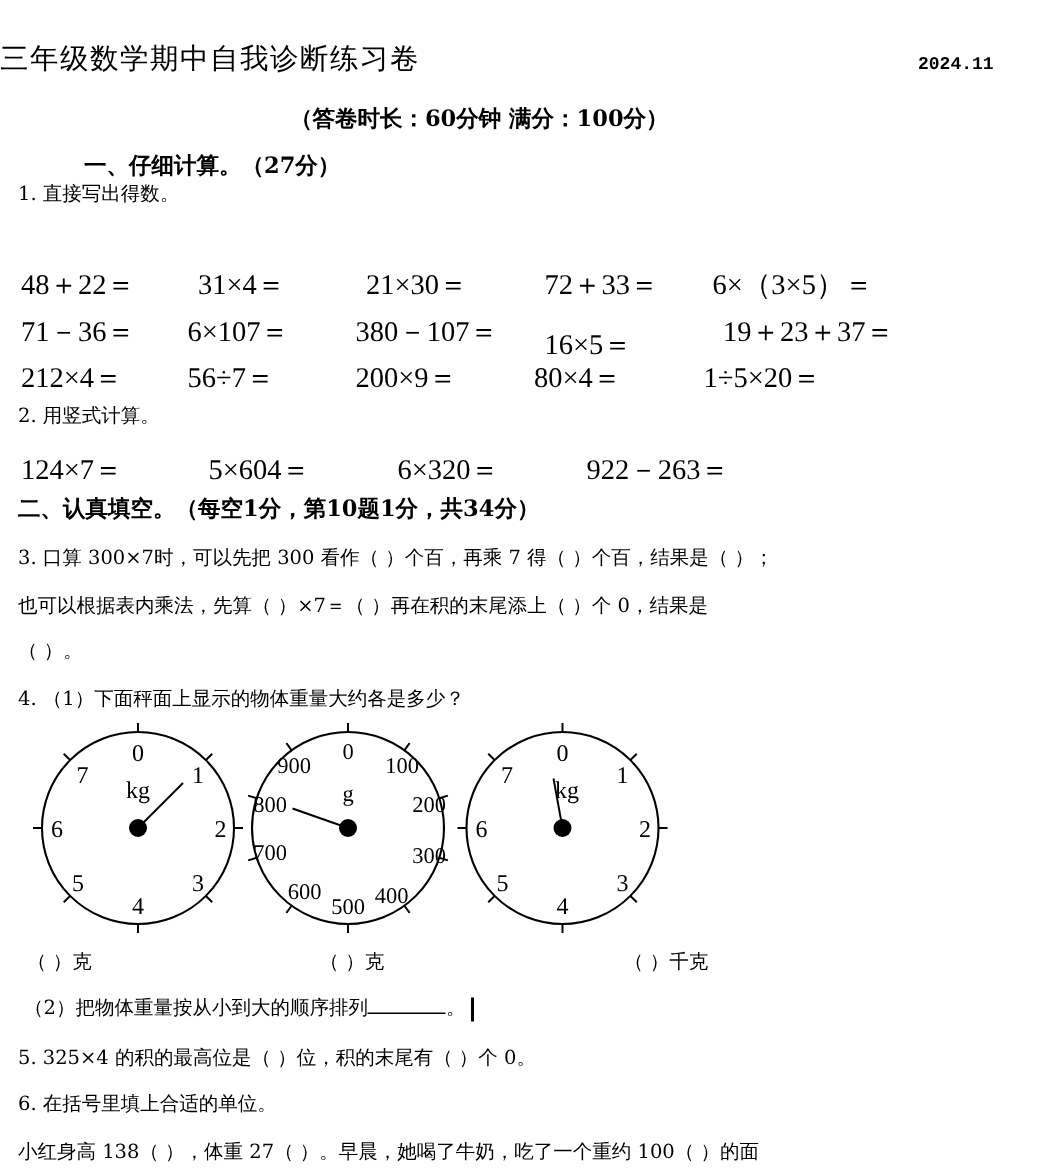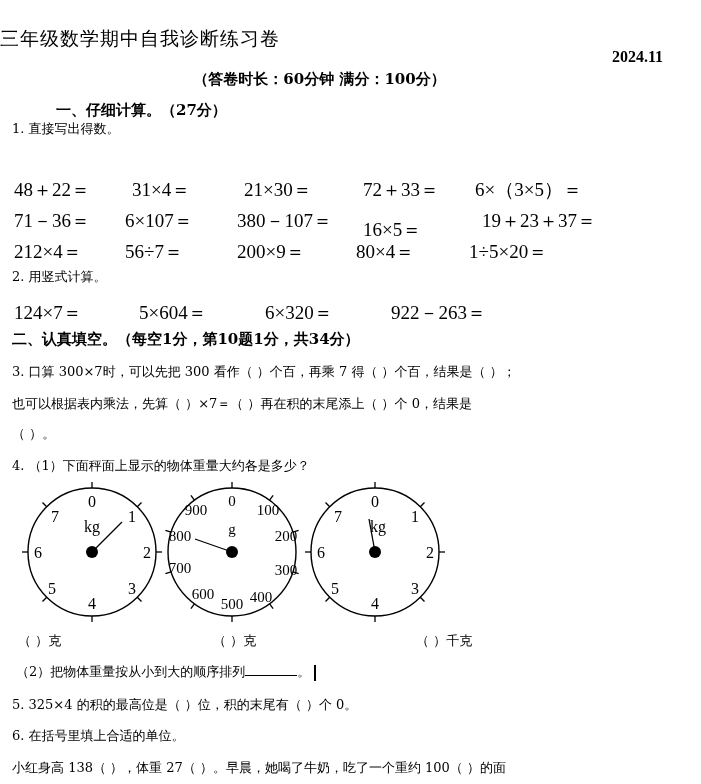--- a/index.html
+++ b/index.html
@@ -1,20 +1,20 @@
 <!DOCTYPE html>
 <html><head>
 <meta charset="utf-8">
 <style>
   html, body { margin: 0; padding: 0; background: #ffffff; }
   body { width: 701px; height: 784px; overflow: hidden; position: relative;
          font-family: "DejaVu Serif", "Liberation Serif", serif; color: #000; }
   .abs { position: absolute; white-space: nowrap; }
   .title { top: 2px; left: 0; width: 701px; text-align: left; font-size: 19px; letter-spacing: 1px; margin-top: 24px; }
-  .date { top: 48px; left: 612px; font-size: 16px; font-weight: bold; font-family: Liberation Serif, serif; }
+  .date { top: 36px; left: 612px; font-size: 12px; font-weight: bold; font-family: Liberation Mono, monospace; }
   .subtitle { top: 70px; left: 0; width: 639px; text-align: center; font-size: 15px; font-weight: bold; }
   .section { left: 12px; font-size: 15px; font-weight: bold; }
   .q { left: 12px; font-size: 13px; }
   .expr { font-size: 19px; font-family: "Liberation Serif", serif; }
   .dials { position: absolute; left: 20px; top: 482px; width: 430px; height: 140px; }
   .cursor { display: inline-block; width: 2px; height: 16px; background: #000; vertical-align: middle; margin-left: 4px; }
   .blank-line { display: inline-block; width: 52px; border-bottom: 1px solid #000; height: 12px; vertical-align: baseline; }
 </style>
 </head>
 <body>

